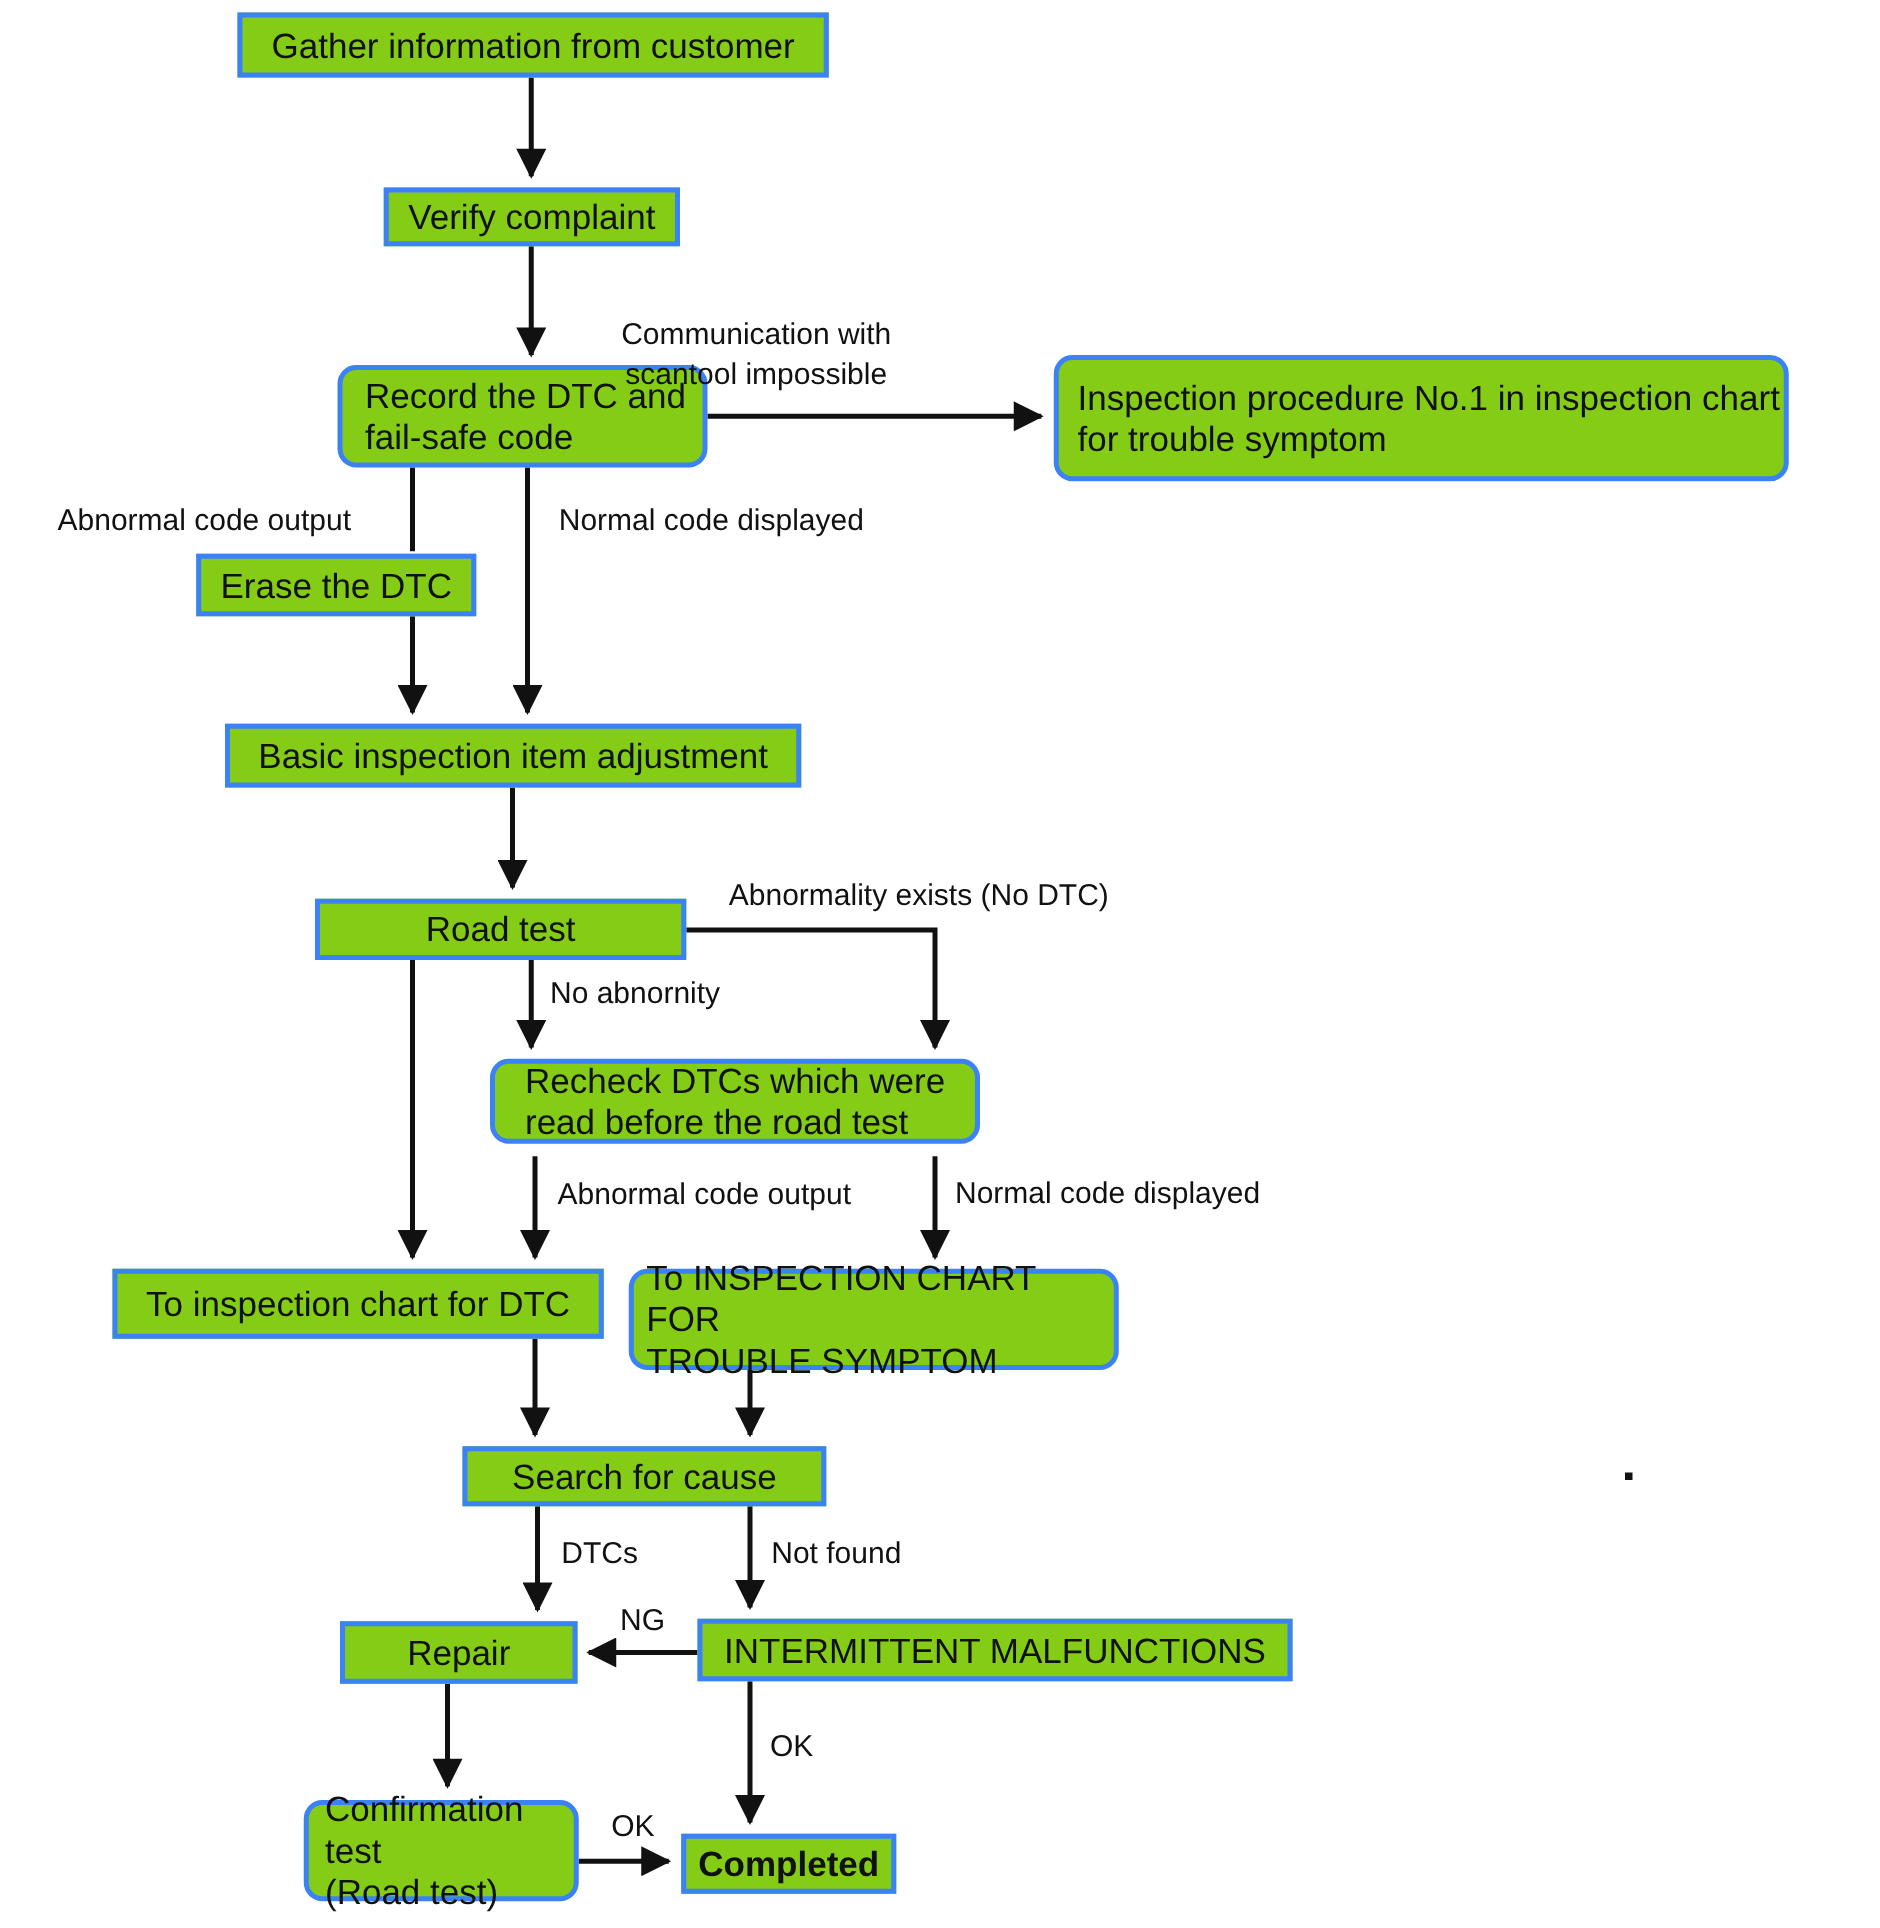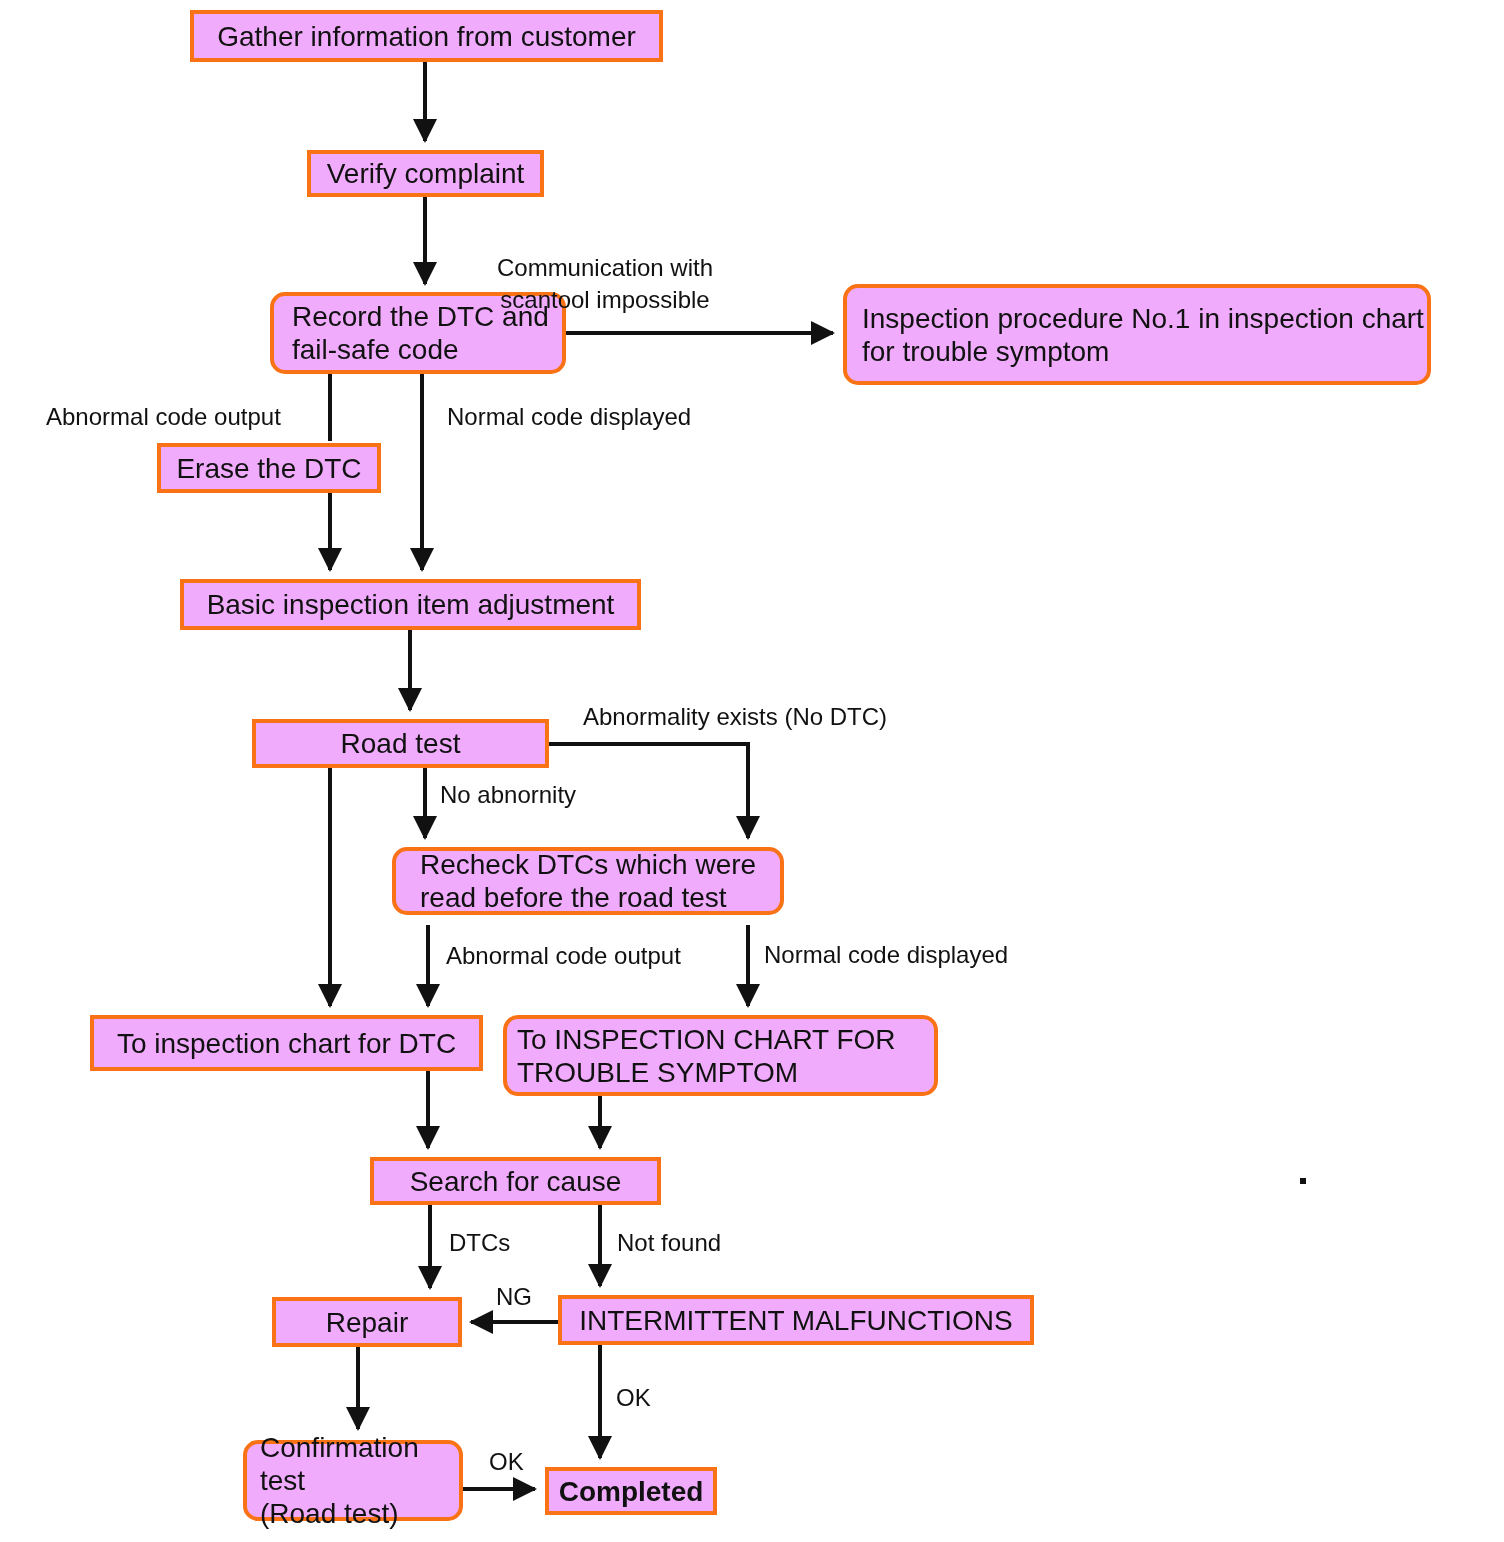--- a/index.html
+++ b/index.html
@@ -18,22 +18,22 @@
     width: 1504px; height: 1542px;
   }
   .edges polyline, .edges line {
     fill: none;
     stroke: #111111;
     stroke-width: 4;
   }
   .node {
     position: absolute;
     box-sizing: border-box;
-    border: 4px solid #f97316;
-    background: #f0abfc;
+    border: 4px solid #3b82f6;
+    background: #84cc16;
     display: flex;
     align-items: center;
     font-size: 28px;
     line-height: 33px;
     white-space: pre-line;
   }
   .node.center { justify-content: center; text-align: center; }
   .node.left   { justify-content: flex-start; text-align: left; border-radius: 15px; }
   .lbl {
     position: absolute;
@@ -95,21 +95,21 @@
 
   <div class="node center" style="left:180px; top:579px; width:461px; height:51px;">Basic inspection item adjustment</div>
 
   <div class="node center" style="left:252px; top:719px; width:297px; height:49px;">Road test</div>
 
   <div class="node left" style="left:392px; top:847px; width:392px; height:68px; padding-left:24px;">Recheck DTCs which were
 read before the road test</div>
 
   <div class="node center" style="left:90px;  top:1015px; width:393px; height:56px;">To inspection chart for DTC</div>
 
-  <div class="node left" style="left:503px; top:1015px; width:435px; height:81px; padding-left:10px;">To INSPECTION CHART FOR
+  <div class="node left" style="left:503px; top:1015px; width:392px; height:81px; padding-left:10px;">To INSPECTION CHART FOR
 TROUBLE SYMPTOM</div>
 
   <div class="node center" style="left:370px; top:1157px; width:291px; height:48px;">Search for cause</div>
 
   <div class="node center" style="left:272px; top:1297px; width:190px; height:50px;text-align:center;">Repair</div>
 
   <div class="node center" style="left:558px; top:1295px; width:476px; height:50px;">INTERMITTENT MALFUNCTIONS</div>
 
   <div class="node left" style="left:243px; top:1440px; width:220px; height:81px; padding-left:13px;">Confirmation test
 (Road test)</div>

